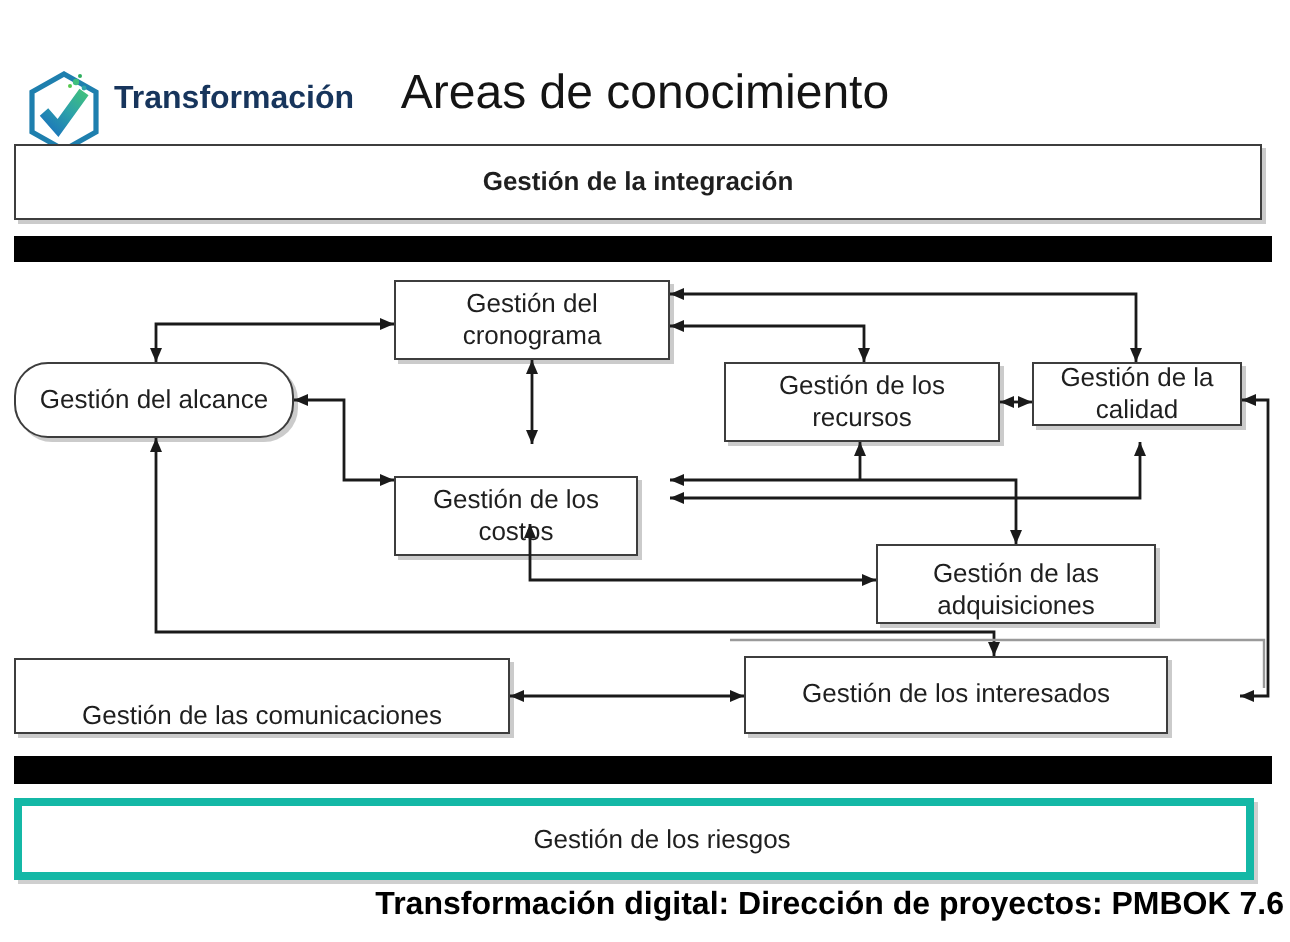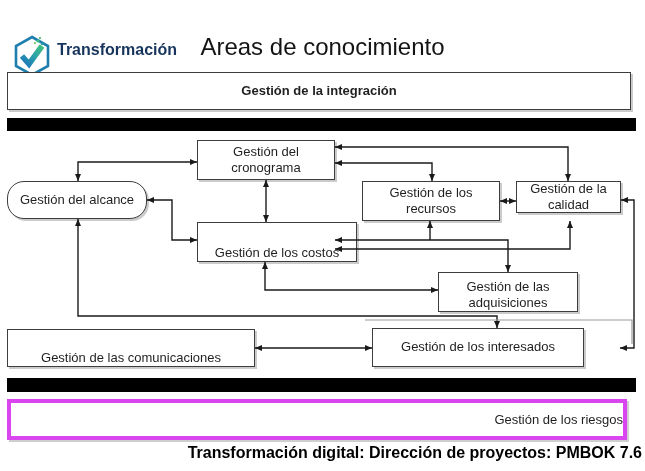--- a/index.html
+++ b/index.html
@@ -22,33 +22,33 @@
     position:absolute;background:#fff;border:1.4px solid #3d3d3d;
     box-sizing:border-box;display:flex;align-items:center;justify-content:center;
     text-align:center;font-size:13px;color:#1f1f1f;line-height:1.25;
     box-shadow:2px 2px 0 rgba(160,160,160,.55);
   }
   .box-integracion{left:7px;top:72px;width:624px;height:38px;font-weight:bold;}
   .box-cronograma{left:197px;top:140px;width:138px;height:40px;}
   .box-alcance{left:7px;top:181px;width:140px;height:38px;border-radius:17px;}
   .box-recursos{left:362px;top:181px;width:138px;height:40px;}
   .box-calidad{left:516px;top:181px;width:105px;height:32px;}
-  .box-costos{left:197px;top:222px;width:160px;height:40px;align-items:flex-end;}
+  .box-costos{left:197px;top:238px;width:122px;height:40px;}
   .box-adquisiciones{left:438px;top:272px;width:140px;height:40px;align-items:flex-end;}
   .box-comunicaciones{left:7px;top:329px;width:248px;height:38px;align-items:flex-end;}
   .box-interesados{left:372px;top:328px;width:212px;height:39px;align-items:center;}
   
   .bar{position:absolute;left:7px;width:629px;background:#000;}
   .bar-top{top:118px;height:13px;}
   .bar-bottom{top:378px;height:14px;}
   
   .box-riesgos{
     position:absolute;left:7px;top:399px;width:620px;height:41px;
-    box-sizing:border-box;border:4px solid #d946ef;background:#fff;
-    display:flex;align-items:center;justify-content:flex-end;
+    box-sizing:border-box;border:4px solid #14b8a6;background:#fff;
+    display:flex;align-items:center;justify-content:center;
     font-size:13px;color:#1f1f1f;box-shadow:2px 2px 0 rgba(160,160,160,.5);padding-left:28px;
   }
   
   .footer{
     position:absolute;right:3px;top:444px;font-size:16px;font-weight:bold;color:#000;
   }
   
   .connectors{position:absolute;left:0;top:0;pointer-events:none;z-index:5;}
   .conn{fill:none;stroke:#1a1a1a;stroke-width:1.4;}
   .conn-gray{fill:none;stroke:#9a9a9a;stroke-width:1.2;}

